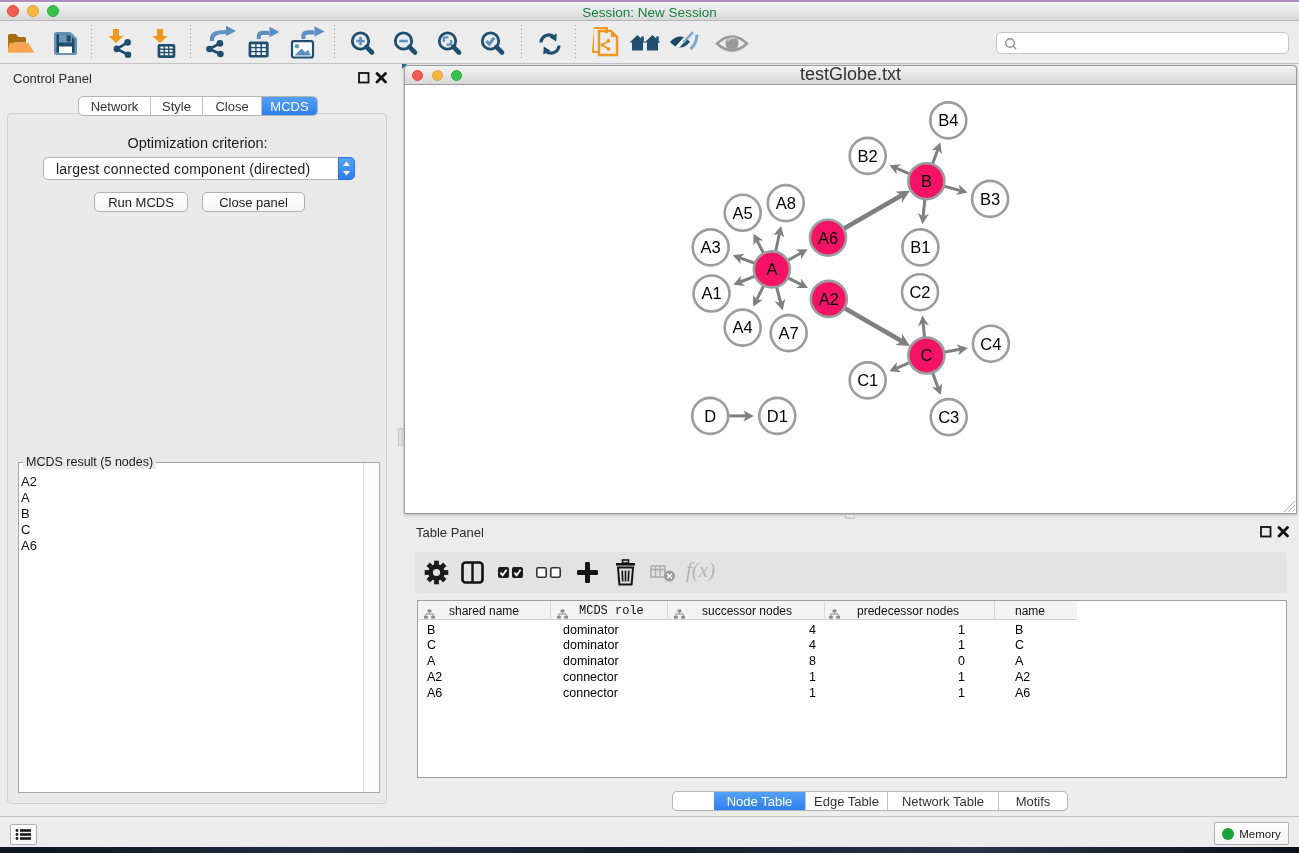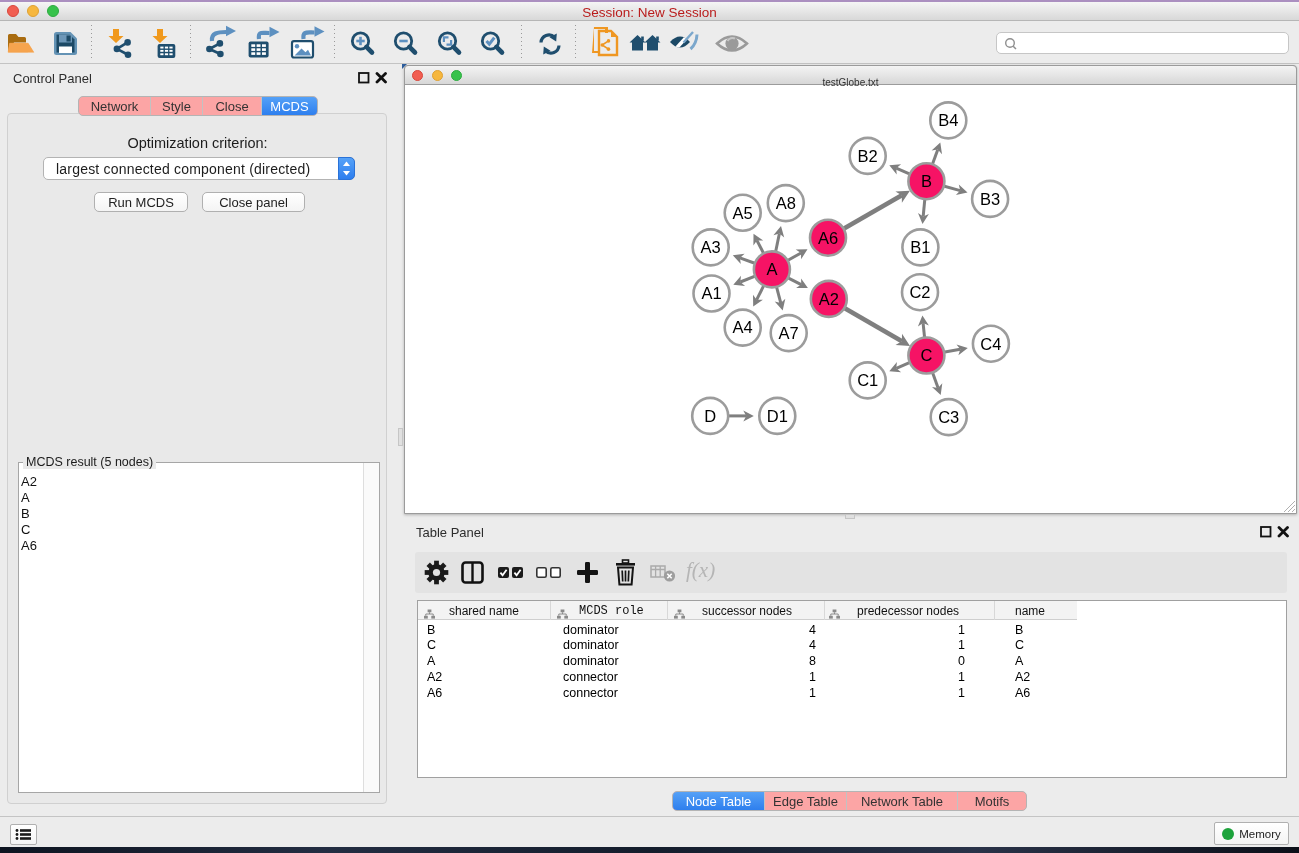--- a/index.html
+++ b/index.html
@@ -1,33 +1,33 @@
 <!DOCTYPE html>
 <html><head><meta charset="utf-8"><title>Session: New Session</title>
 <style>
 *{margin:0;padding:0;box-sizing:border-box;}
 html,body{width:1299px;height:853px;overflow:hidden;}
 body{font-family:"Liberation Sans",sans-serif;background:#ececec;position:relative;}
 .abs{position:absolute;}
-.seg{display:flex;background:#fca5a5;border:1px solid #b4b4b4;border-radius:5px;overflow:hidden;}
+.seg{display:flex;background:#ffffff;border:1px solid #b4b4b4;border-radius:5px;overflow:hidden;}
 .seg div{display:flex;align-items:center;justify-content:center;font-size:13px;color:#333;border-left:1px solid #c2c2c2;}
 .seg div:first-child{border-left:none;}
 .seg div.sel{background:linear-gradient(180deg,#55a1f7,#2e7fee);color:#fff;}
 .btn{background:linear-gradient(180deg,#ffffff,#f4f4f4);border:1px solid #b0b0b0;border-radius:5px;font-size:13px;color:#222;display:flex;align-items:center;justify-content:center;}
 .tl{border-radius:50%;}
 </style>
 </head>
 <body>
 
 <div class="abs" style="left:0;top:0;width:1299px;height:3px;background:#ab8fc0;"></div>
 <div class="abs" style="left:0;top:2px;width:1299px;height:19px;background:linear-gradient(180deg,#f5f5f5,#d8d8d8);border-bottom:1px solid #b6b6b6;"></div>
 <div class="abs tl" style="left:7px;top:5px;width:12px;height:12px;background:#f15e51;border:0.5px solid #d8473c;"></div>
 <div class="abs tl" style="left:27px;top:5px;width:12px;height:12px;background:#f6b73e;border:0.5px solid #dfa133;"></div>
 <div class="abs tl" style="left:47px;top:5px;width:12px;height:12px;background:#37c24b;border:0.5px solid #2dab40;"></div>
-<div class="abs" style="left:0;top:4.5px;width:1299px;text-align:center;font-size:13.5px;color:#b91c1c;">Session: New Session</div>
+<div class="abs" style="left:0;top:4.5px;width:1299px;text-align:center;font-size:13.5px;color:#15803d;">Session: New Session</div>
 <div class="abs" style="left:0;top:21px;width:1299px;height:43px;background:#ececec;border-bottom:1px solid #c3c3c3;"></div>
 <svg class="abs" style="left:0px;top:30px;" width="38" height="26" viewBox="0 0 38 26">
     <path d="M8 21 V5.5 Q8 4 9.5 4 H16 L18.5 7 H24.5 Q26 7 26 8.5 V12.5 H14 L8.5 21 Z" fill="#a96c10"></path>
     <path d="M10.2 13.2 Q9.4 13.2 9.3 13.8 L8.1 21.6 Q8 22.3 8.8 22.3 L27.7 22.3 Q28.6 22.3 28.3 21.6 L33.3 22 L28.6 13.8 Q28.3 13.2 27.5 13.2 Z" fill="#f6a44e"></path>
     <path d="M9.6 13.2 L28.1 13.2 L33.9 22.3 L8.1 22.3 Z" fill="#f6a44e" stroke="#f6a44e" stroke-width="0.5" stroke-linejoin="round"></path>
   </svg>
 <svg class="abs" style="left:52px;top:30px;" width="28" height="26" viewBox="0 0 28 26">
     <path d="M2 4.5 Q2 2 4.5 2 L18.5 2 L25 8.5 L25 22.5 Q25 25 22.5 25 L4.5 25 Q2 25 2 22.5 Z" fill="#6493b5"></path>
     <path d="M4.5 4.5 L17.5 4.5 L22.5 9.5 L22.5 22.5 L4.5 22.5 Z" fill="#1d4a66"></path>
     <rect x="7" y="4.5" width="13" height="8" fill="#6d97b8"></rect>
@@ -185,21 +185,21 @@
 <div class="abs" style="left:21px;top:474px;font-size:13px;color:#111;line-height:16px;">A2<br>A<br>B<br>C<br>A6</div>
 
 <svg class="abs" style="left:402px;top:63.5px;" width="5" height="5" viewBox="0 0 5 5">
     <path d="M0 0 L5 0 L0 5 Z" fill="#2e5f9e"></path>
   </svg>
 <div class="abs" style="left:404px;top:65px;width:893px;height:449px;background:#fff;border:1px solid #9b9b9b;border-radius:4px 4px 0 0;box-shadow:0 1px 3px rgba(0,0,0,0.25);"></div>
 <div class="abs" style="left:404px;top:65px;width:893px;height:20px;background:linear-gradient(180deg,#f4f4f4,#d7d7d7);border:1px solid #9b9b9b;border-radius:4px 4px 0 0;"></div>
 <div class="abs tl" style="left:412px;top:70px;width:11px;height:11px;background:#f15e51;border:0.5px solid #d8473c;"></div>
 <div class="abs tl" style="left:432px;top:70px;width:11px;height:11px;background:#f6b73e;border:0.5px solid #dfa133;"></div>
 <div class="abs tl" style="left:451px;top:70px;width:11px;height:11px;background:#37c24b;border:0.5px solid #2dab40;"></div>
-<div class="abs" style="left:404px;top:77px;width:893px;text-align:center;font-size:10px;color:#333;">testGlobe.txt</div>
+<div class="abs" style="left:404px;top:64px;width:893px;text-align:center;font-size:18px;color:#333;">testGlobe.txt</div>
 <svg class="abs" style="left:404px;top:85px;" width="893" height="428" viewBox="0 0 893 428">
     <line x1="353.0" y1="190.3" x2="336.3" y2="197.0" stroke="#7f7f7f" stroke-width="3"></line>
     <path d="M329.3 199.8 L337.0 190.8 L336.3 197.0 L341.1 201.0 Z" fill="#7f7f7f"></path>
     <line x1="352.8" y1="179.0" x2="335.9" y2="172.9" stroke="#7f7f7f" stroke-width="3"></line>
     <path d="M328.8 170.3 L340.6 168.7 L335.9 172.9 L336.8 179.1 Z" fill="#7f7f7f"></path>
     <line x1="360.6" y1="170.2" x2="352.9" y2="155.4" stroke="#7f7f7f" stroke-width="3"></line>
     <path d="M349.5 148.7 L359.2 155.5 L352.9 155.4 L349.4 160.5 Z" fill="#7f7f7f"></path>
     <line x1="371.2" y1="168.7" x2="375.4" y2="148.5" stroke="#7f7f7f" stroke-width="3"></line>
     <path d="M377.0 141.1 L380.2 152.5 L375.4 148.5 L369.4 150.2 Z" fill="#7f7f7f"></path>
     <line x1="360.7" y1="198.7" x2="352.6" y2="214.8" stroke="#7f7f7f" stroke-width="3"></line>
@@ -386,21 +386,21 @@
 <div class="abs" style="left:563px;top:670.1999999999999px;font-size:12.5px;color:#000;">connector</div>
 <div class="abs" style="left:766px;top:670.1999999999999px;width:50px;text-align:right;font-size:12.5px;color:#000;">1</div>
 <div class="abs" style="left:915px;top:670.1999999999999px;width:50px;text-align:right;font-size:12.5px;color:#000;">1</div>
 <div class="abs" style="left:1015px;top:670.1999999999999px;font-size:12.5px;color:#000;">A2</div>
 <div class="abs" style="left:427px;top:686.0999999999999px;font-size:12.5px;color:#000;">A6</div>
 <div class="abs" style="left:563px;top:686.0999999999999px;font-size:12.5px;color:#000;">connector</div>
 <div class="abs" style="left:766px;top:686.0999999999999px;width:50px;text-align:right;font-size:12.5px;color:#000;">1</div>
 <div class="abs" style="left:915px;top:686.0999999999999px;width:50px;text-align:right;font-size:12.5px;color:#000;">1</div>
 <div class="abs" style="left:1015px;top:686.0999999999999px;font-size:12.5px;color:#000;">A6</div>
 <div class="abs seg" style="left:672px;top:791px;height:20px;">
-<div class="sel" style="width:91px;">Node Table</div>
+<div class="sel" style="width:91px;margin-left:41px;">Node Table</div>
     <div style="width:82px;">Edge Table</div>
 <div style="width:111px;">Network Table</div>
     <div style="width:69px;">Motifs</div>
 </div>
 
 <div class="abs" style="left:0;top:816px;width:1299px;height:31px;background:#ececec;border-top:1px solid #c4c4c4;"></div>
 <div class="abs btn" style="left:10px;top:824px;width:27px;height:21px;border-radius:2px;">
 <svg width="17" height="13" viewBox="0 0 17 13">
 <circle cx="2" cy="2.5" r="1.4" fill="#1a1a1a"></circle>
       <circle cx="2" cy="6.5" r="1.4" fill="#1a1a1a"></circle>

